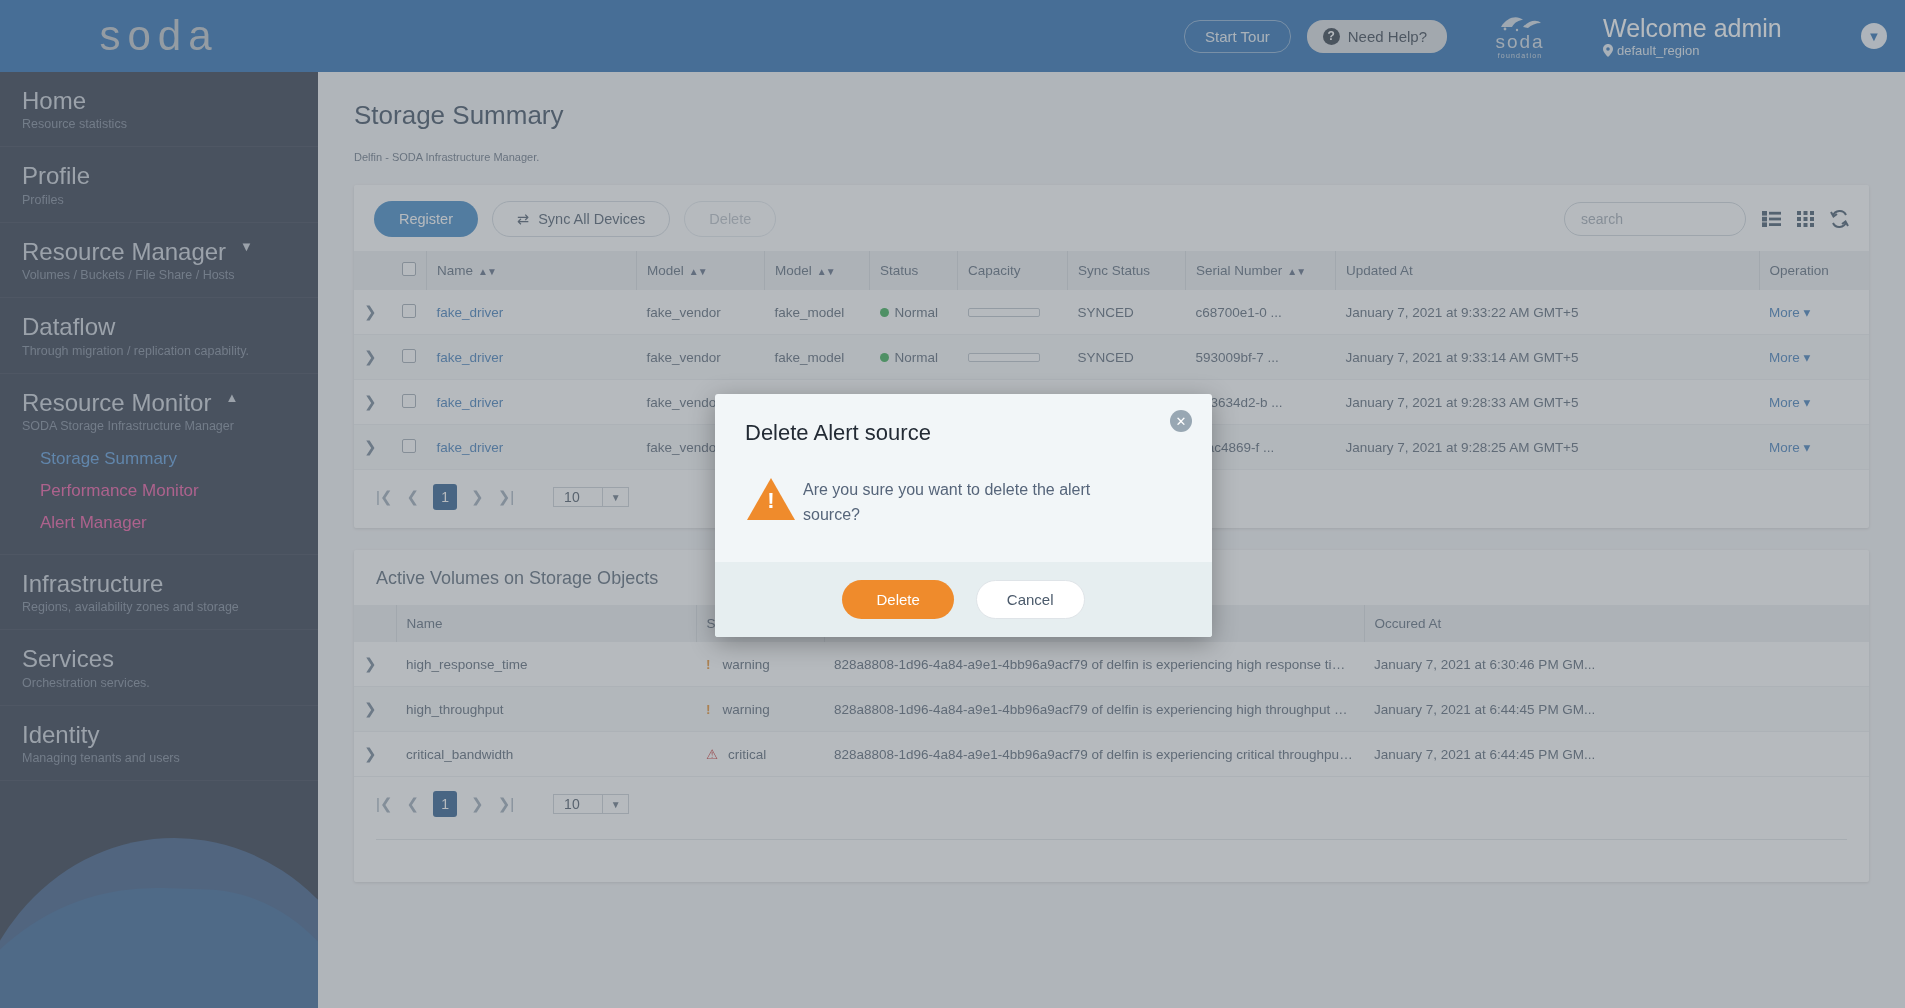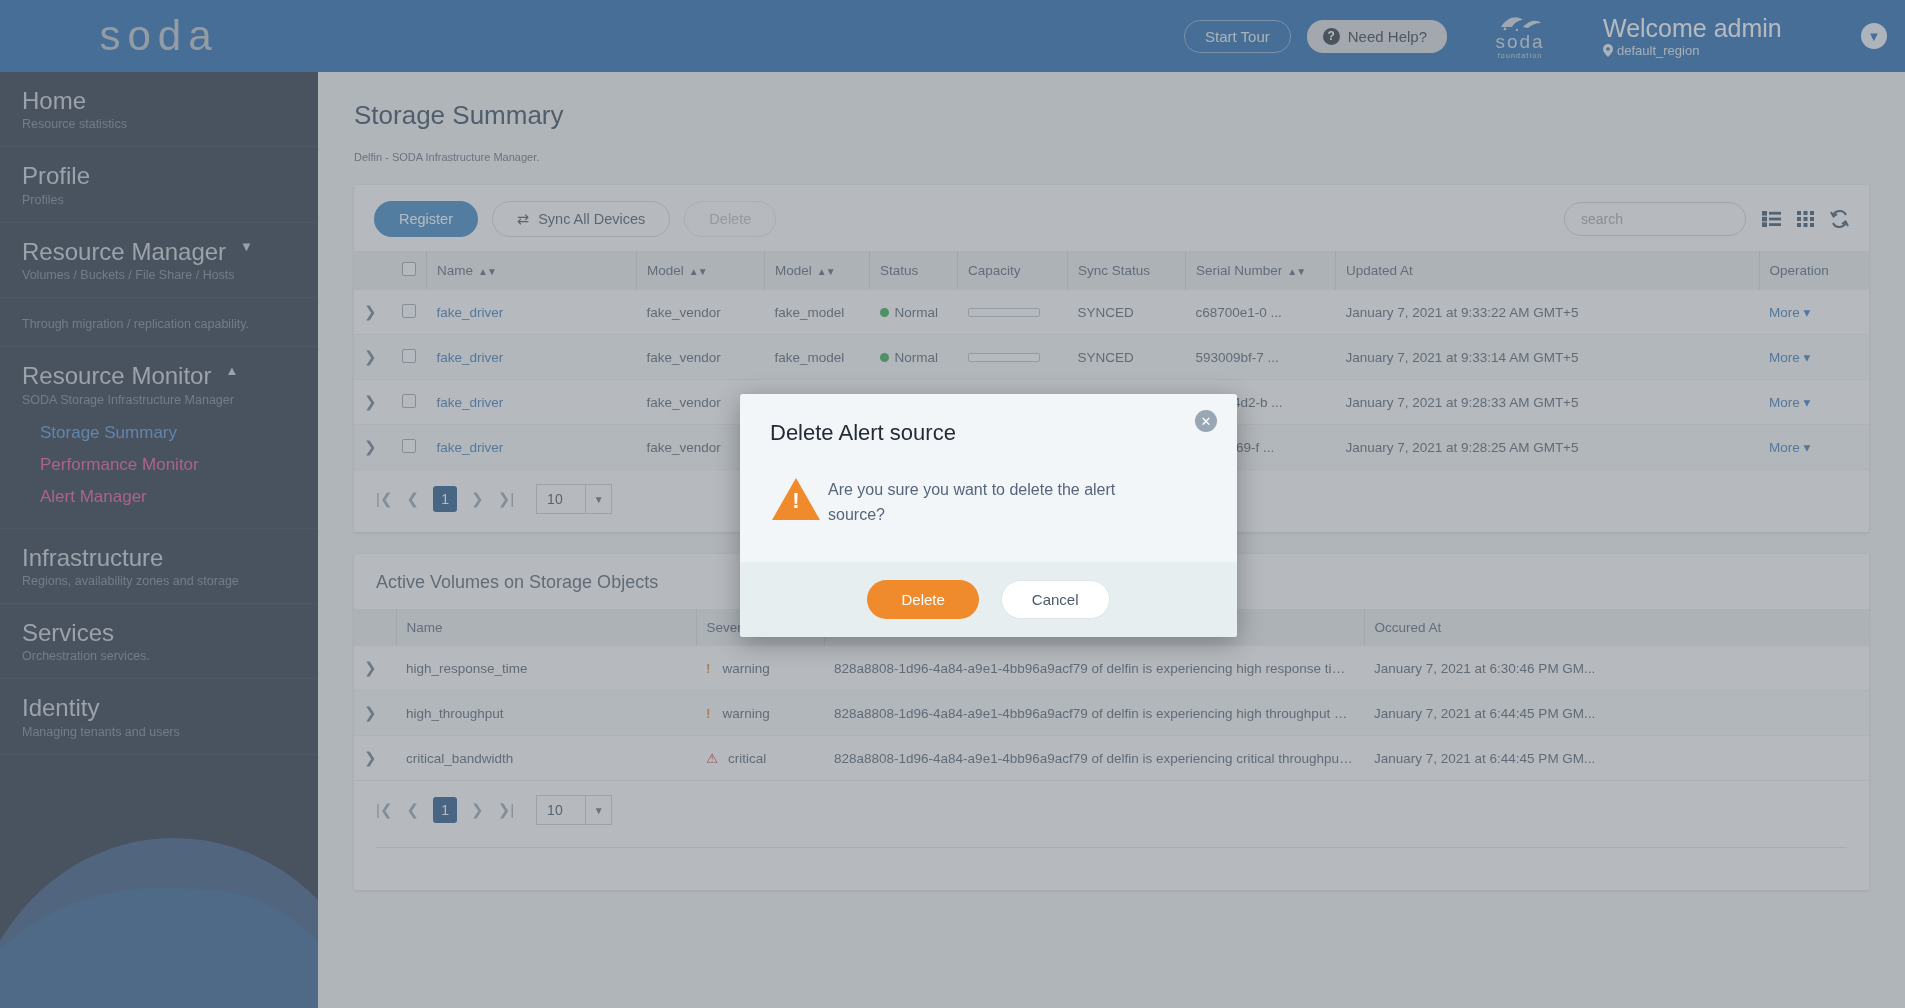--- a/index.html
+++ b/index.html
@@ -174,41 +174,41 @@
 
   
   .pager { display: flex; align-items: center; gap: 14px; padding: 14px 20px 18px 22px; }
   .pg-ico { color: #94a3b2; font-size: 15px; cursor: pointer; }
   .pg-num {
     width: 24px; height: 26px; background: #1b4f84; color: #fff; border-radius: 3px;
     display: flex; align-items: center; justify-content: center; font-size: 14px;
     cursor: pointer;
   }
   .pg-select {
-    margin-left: 8px; width: 76px; height: 30px; border: 1px solid #c6cdd4;
+    margin-left: 25px; width: 76px; height: 20px; border: 1px solid #c6cdd4;
     border-radius: 0; display: flex; align-items: center; background: #fff;
   }
   .pg-select .val { flex: 1; padding-left: 10px; font-size: 14px; color: #3c4a5a; }
   .pg-select .arw {
     width: 26px; height: 100%; border-left: 1px solid #c6cdd4; color: #5c6b7c;
     display: flex; align-items: center; justify-content: center; font-size: 10px;
   }
 
   .section-title {
     font-size: 18px; color: #4a5a6b; padding: 18px 0 16px 22px; font-weight: 400;
   }
   .sev-warn { color: #e8891f; font-weight: bold; margin-right: 12px; }
   .sev-crit { color: #c42121; margin-right: 10px; }
   .ellipsis { max-width: 520px; overflow: hidden; text-overflow: ellipsis; display: block; }
   .divider { height: 1px; background: #dfe3e7; margin: 4px 22px 0 22px; }
 
   
   .modal {
     position: absolute; z-index: 900;
-    left: 740px; top: 394px; width: 497px;
+    left: 715px; top: 394px; width: 497px;
     background: #f2f6f8; border-radius: 3px;
     box-shadow: 0 6px 26px rgba(0,0,0,.30);
   }
   .modal-head { padding: 26px 30px 6px 30px; position: relative; }
   .modal-title { font-size: 22px; color: #232b35; font-weight: 400; }
   .modal-close {
     position: absolute; top: 16px; right: 20px;
     width: 22px; height: 22px; border-radius: 50%; background: #98a7b3; color: #fff;
     display: flex; align-items: center; justify-content: center; font-size: 13px;
     cursor: pointer; line-height: 1;
@@ -299,20 +299,23 @@
 
       <div class="nav-group">
         <div class="nav-group-head">
           <div class="nav-title">Resource Manager</div>
           <div class="chev">▼</div>
         </div>
         <div class="nav-sub">Volumes / Buckets / File Share / Hosts</div>
       </div>
 
       <div class="nav-group">
+        <div class="nav-group-head">
+          <div class="nav-title">Dataflow</div>
+        </div>
         <div class="nav-sub">Through migration / replication capability.</div>
       </div>
 
       <div class="nav-group">
         <div class="nav-group-head">
           <div class="nav-title">Resource Monitor</div>
           <div class="chev">▲</div>
         </div>
         <div class="nav-sub">SODA Storage Infrastructure Manager</div>
         <div class="nav-children">

